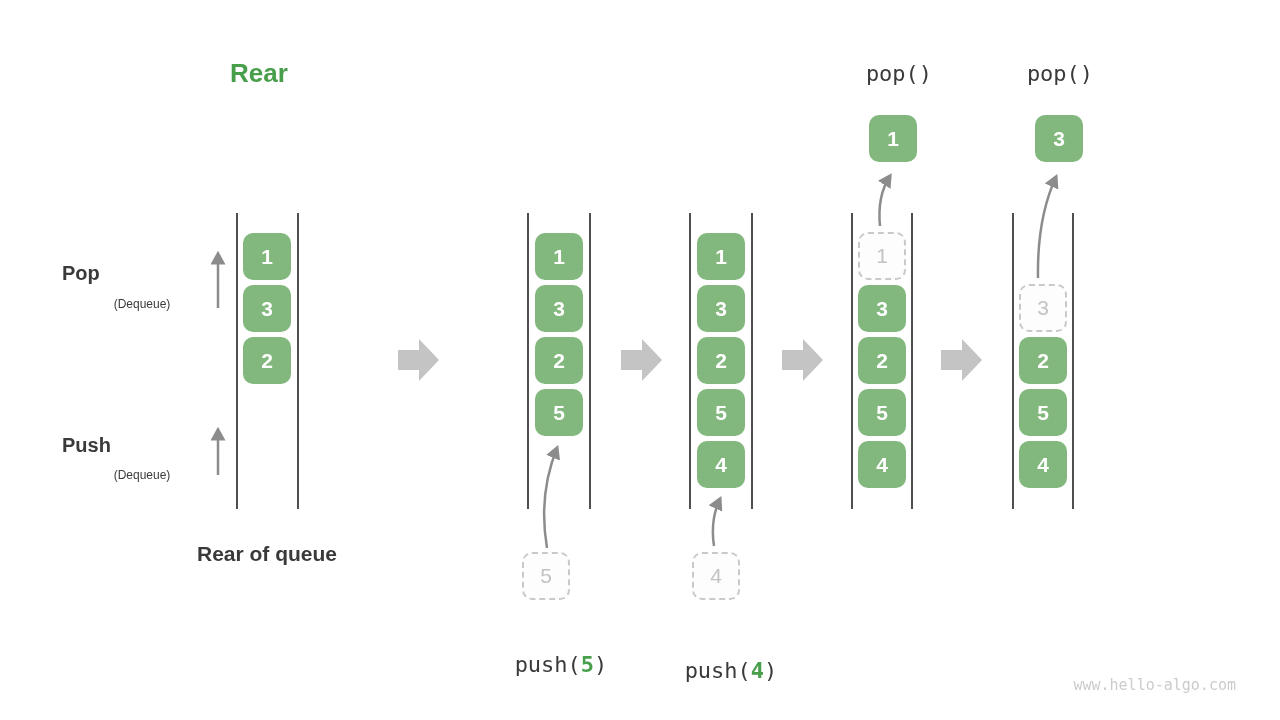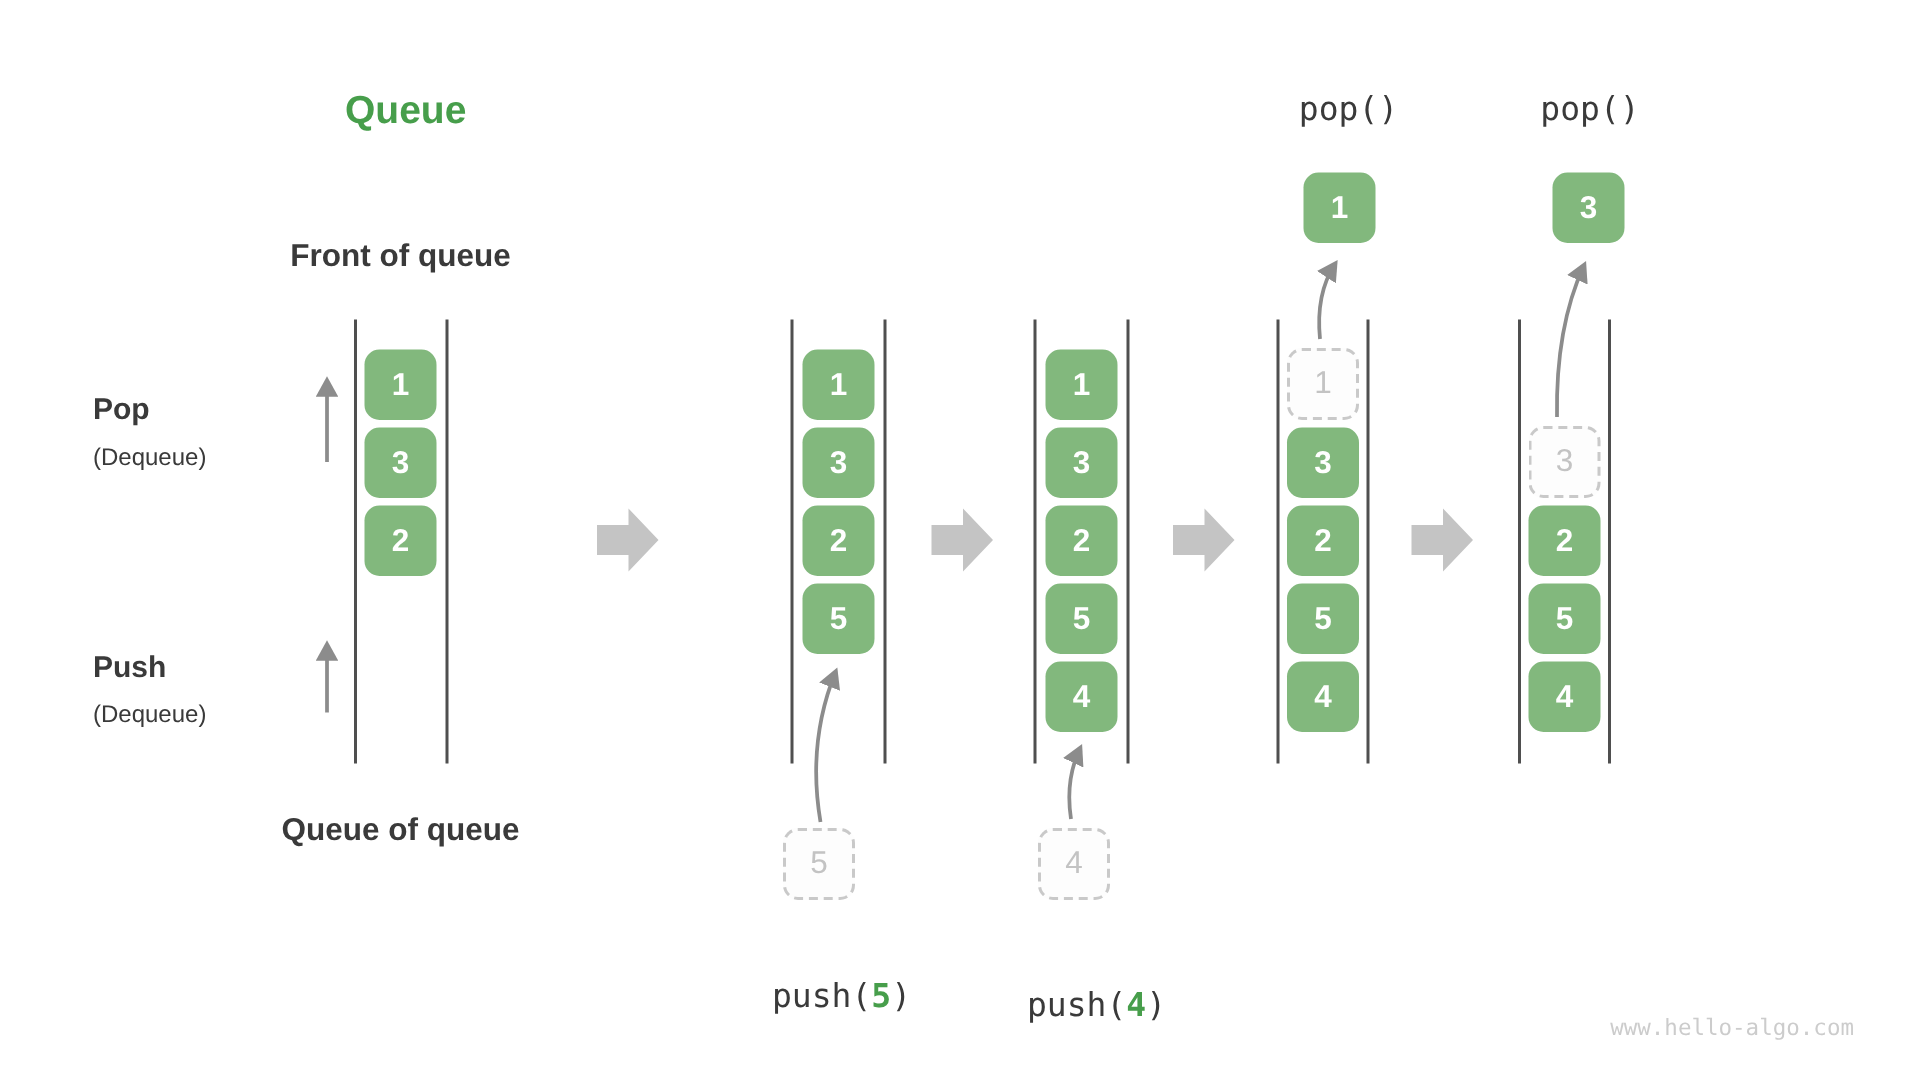--- a/index.html
+++ b/index.html
@@ -11,21 +11,21 @@
   .overlay { position:absolute; left:0; top:0; width:1280px; height:720px; pointer-events:none; }
   .title {
     position:absolute; left:230px; top:58px;
     font-size:26px; font-weight:bold; color:#479e4b; letter-spacing:0;
   }
   .blabel {
     position:absolute; width:180px; text-align:center;
     font-size:21px; font-weight:bold; color:#3a3a3a;
   }
   .side-b { position:absolute; width:160px; text-align:left; font-size:20px; font-weight:bold; color:#3a3a3a; }
-  .side-r { position:absolute; width:160px; text-align:left; font-size:16px; font-weight:normal; color:#3a3a3a; }
+  .side-r { position:absolute; width:160px; text-align:center; font-size:12px; font-weight:normal; color:#3a3a3a; }
   .vline { position:absolute; top:213px; width:2px; height:296px; background:#4f4f4f; }
   .cell {
     position:absolute; width:48px; height:47px; border-radius:10px;
     background:#82b87d; color:#ffffff; font-size:21px; font-weight:600;
     display:flex; align-items:center; justify-content:center;
   }
   .ghost {
     position:absolute; width:48px; height:48px; border-radius:10px;
     border:2px dashed #c9c9c9; background:#fdfdfd;
     color:#c3c3c3; font-size:21px; font-weight:400;
@@ -63,23 +63,22 @@
 
     <path d="M880,226 Q877,196 890,176" stroke="#8c8c8c" stroke-width="2.5" fill="none" marker-end="url(#ah)"></path>
     <path d="M1038,278 Q1037,218 1056,177" stroke="#8c8c8c" stroke-width="2.5" fill="none" marker-end="url(#ah)"></path>
 
     <path d="M398,350 h21 v-11 l20,21 l-20,21 v-11 h-21 z" fill="#c4c4c4"></path>
     <path d="M621,350 h21 v-11 l20,21 l-20,21 v-11 h-21 z" fill="#c4c4c4"></path>
     <path d="M782,350 h21 v-11 l20,21 l-20,21 v-11 h-21 z" fill="#c4c4c4"></path>
     <path d="M941,350 h21 v-11 l20,21 l-20,21 v-11 h-21 z" fill="#c4c4c4"></path>
   </svg>
 
-  <div class="title">Queue</div>
-  <div class="blabel" style="left:177px; top:159px;">Front of queue</div>
-  <div class="blabel" style="left:177px; top:542px;">Queue of queue</div>
+  <div class="title">Rear</div>
+  <div class="blabel" style="left:177px; top:542px;">Rear of queue</div>
 
   <div class="side-b" style="left:62px; top:262px;">Pop</div>
   <div class="side-r" style="left:62px; top:297px;">(Dequeue)</div>
   <div class="side-b" style="left:62px; top:434px;">Push</div>
   <div class="side-r" style="left:62px; top:468px;">(Dequeue)</div>
 
   <div>
     <div class="vline" style="left:236px;"></div>
     <div class="vline" style="left:297px;"></div>
     <div class="cell" style="left:243px; top:233px;">1</div>

